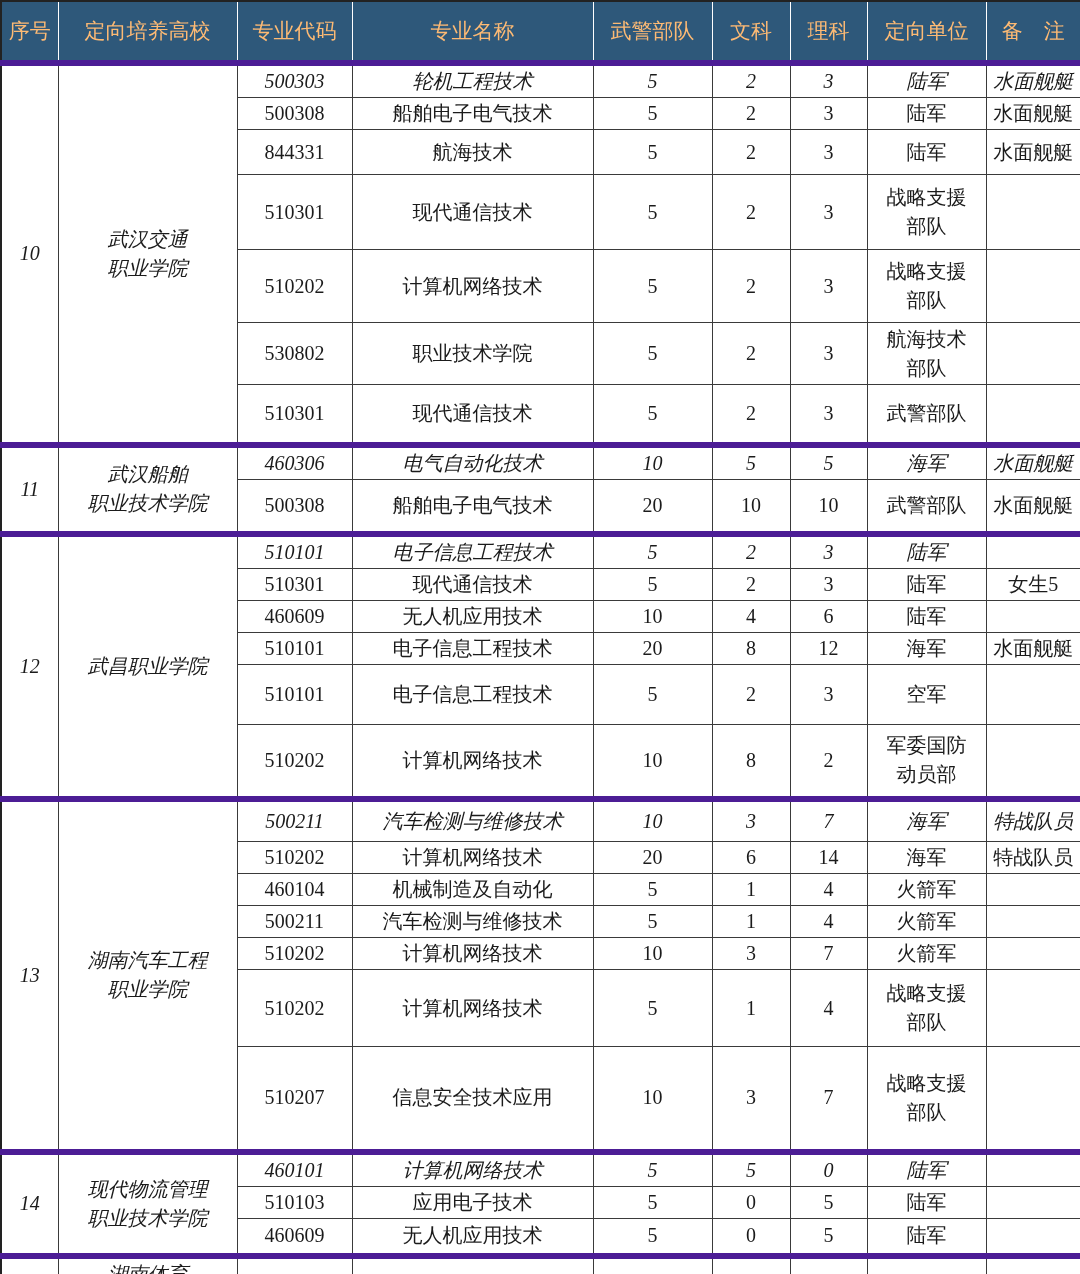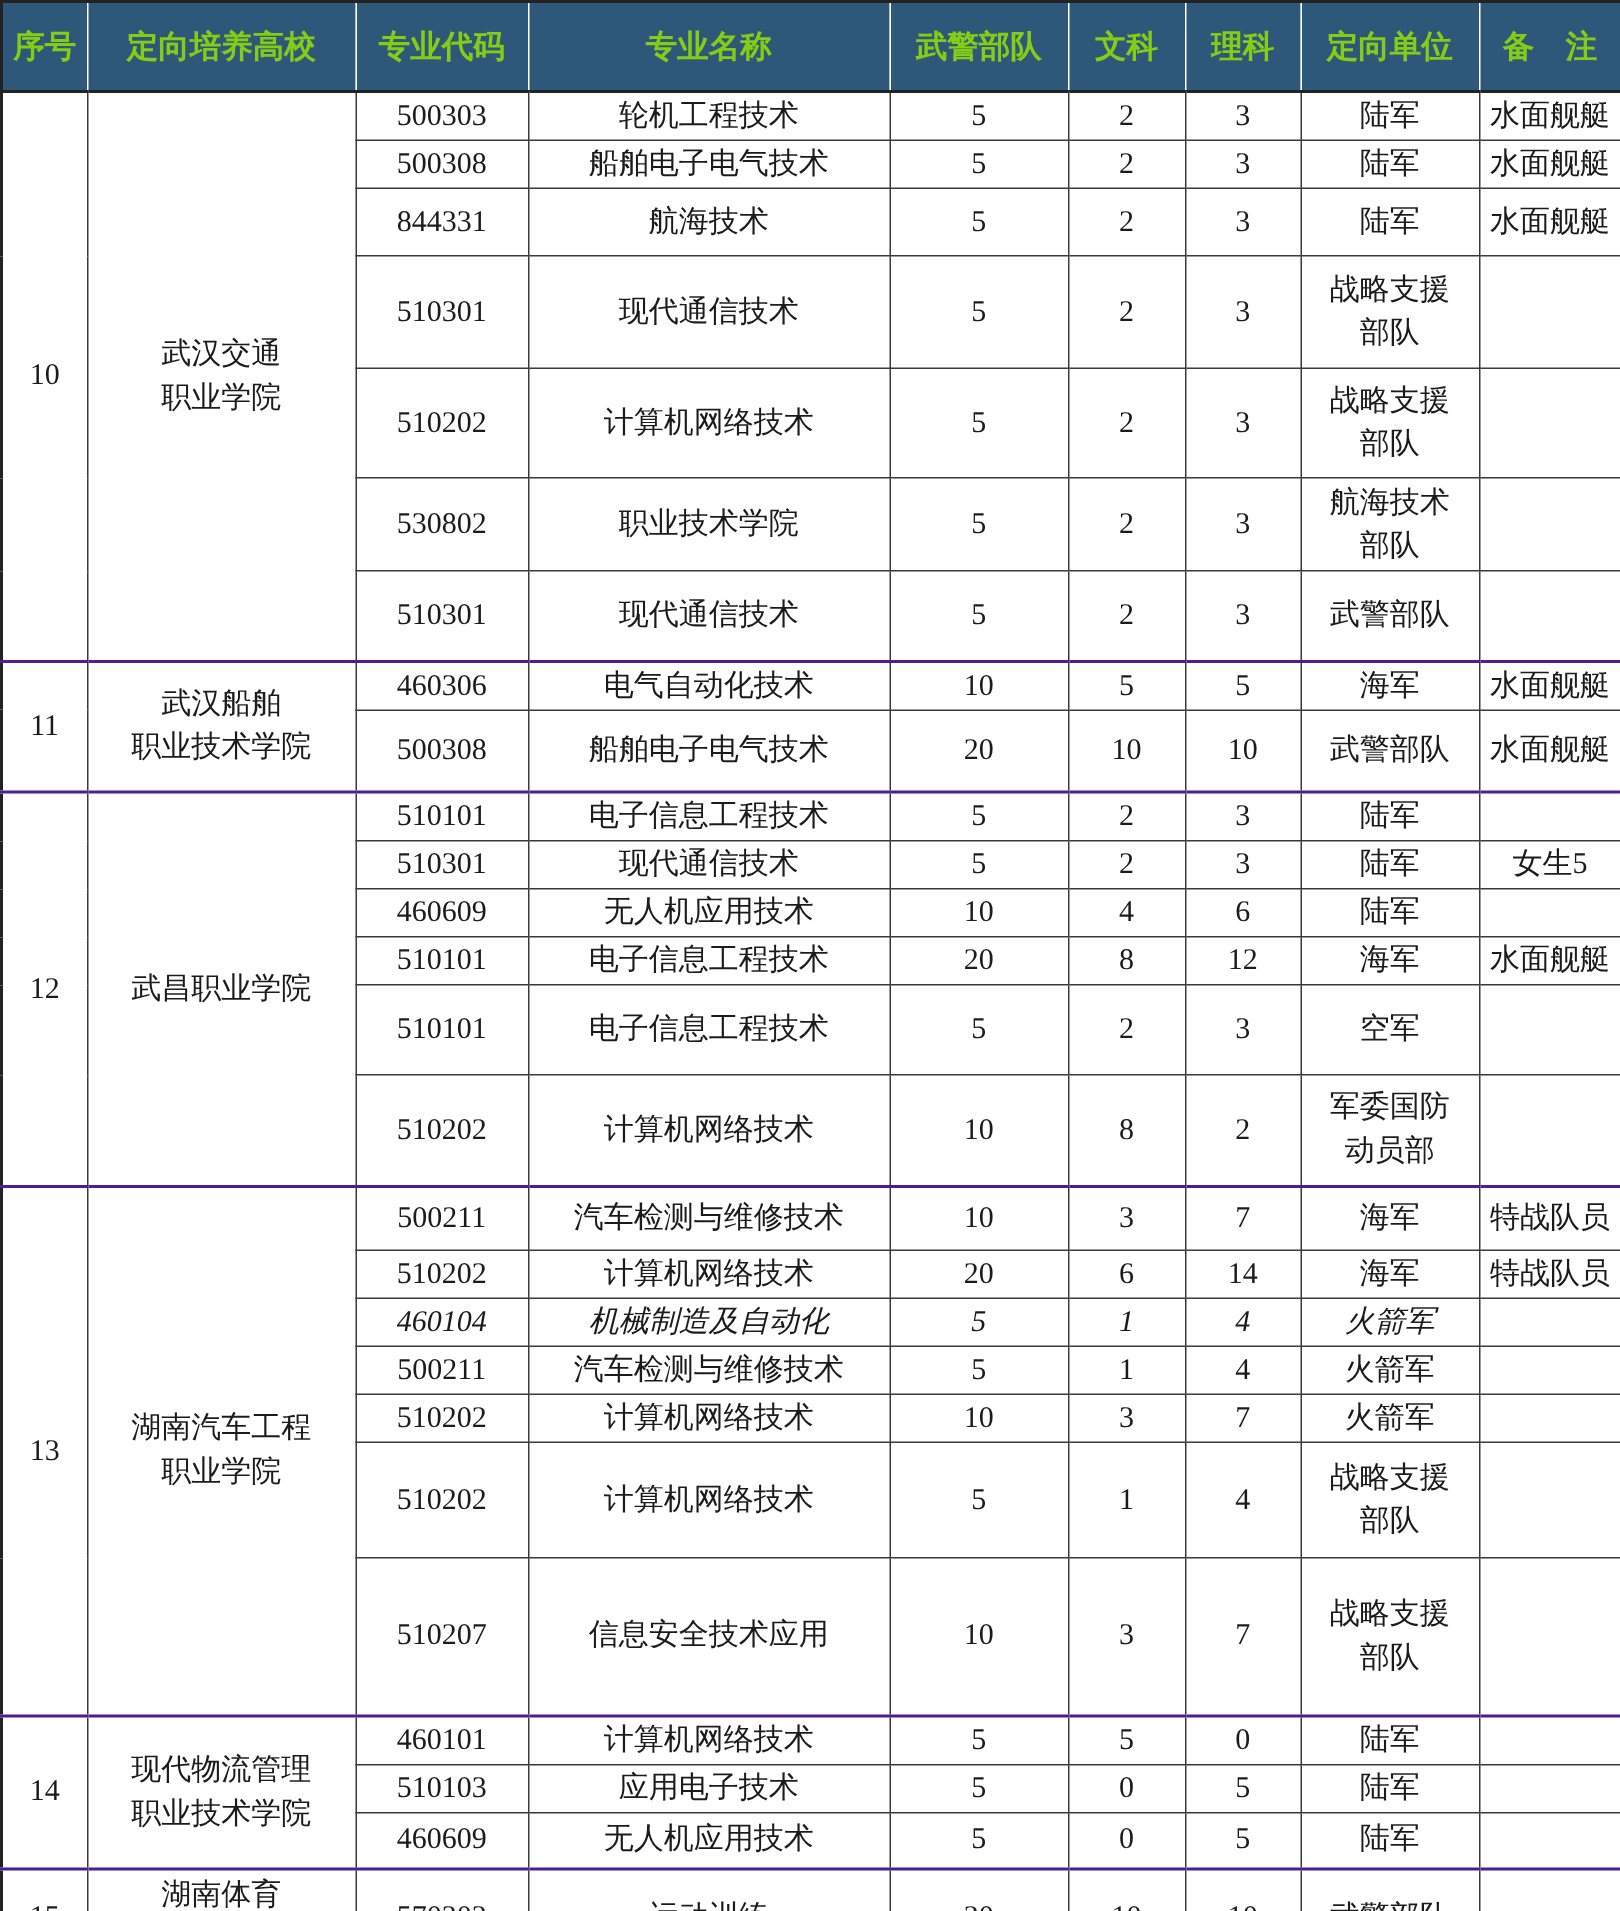--- a/index.html
+++ b/index.html
@@ -16,43 +16,44 @@
   table.plan-table {
     width: 1080px;
     border-collapse: collapse;
     table-layout: fixed;
     border: 2px solid #222222;
     font-family: "Liberation Serif", "DejaVu Serif", serif;
     color: #1b1b1b;
   }
   table.plan-table thead th {
     background: #2E587A;
-    color: #84cc16;
+    color: #fdba74;
     font-family: "Liberation Sans", "DejaVu Sans", sans-serif;
-    font-weight: bold;
+    font-weight: normal;
     font-size: 21px;
     height: 58px;
     border: 1px solid #ffffff;
     border-bottom: 2px solid #222222;
     text-align: center;
     vertical-align: middle;
     padding: 0 2px;
   }
   table.plan-table td {
     border: 1px solid #3a3a3a;
     font-size: 20px;
     line-height: 1.45;
     text-align: center;
     vertical-align: middle;
     padding: 1px 4px;
     background: #ffffff;
     overflow: hidden;
   }
   table.plan-table tr.group-start td {
-    border-top: 2px solid #4c1d95;
+    border-top: 6px solid #4c1d95;
+    font-style: italic;
   }
   td.col-college, td.col-unit {
     white-space: pre-line;
   }
 </style>
 </head>
 <body>
 
 <div id="canvas">
   <table class="plan-table">
@@ -242,21 +243,21 @@
         </tr>
         <tr style="height: 32px;">
           <td class="col-code">510202</td>
           <td class="col-major">计算机网络技术</td>
           <td class="col-plan">20</td>
           <td class="col-arts">6</td>
           <td class="col-science">14</td>
           <td class="col-unit">海军</td>
           <td class="col-note">特战队员</td>
         </tr>
-        <tr style="height: 29px; font-style: italic;">
+        <tr style="height: 29px;">
           <td class="col-code">460104</td>
           <td class="col-major">机械制造及自动化</td>
           <td class="col-plan">5</td>
           <td class="col-arts">1</td>
           <td class="col-science">4</td>
           <td class="col-unit">火箭军</td>
           <td class="col-note"></td>
         </tr>
         <tr style="height: 28px;">
           <td class="col-code">500211</td>

